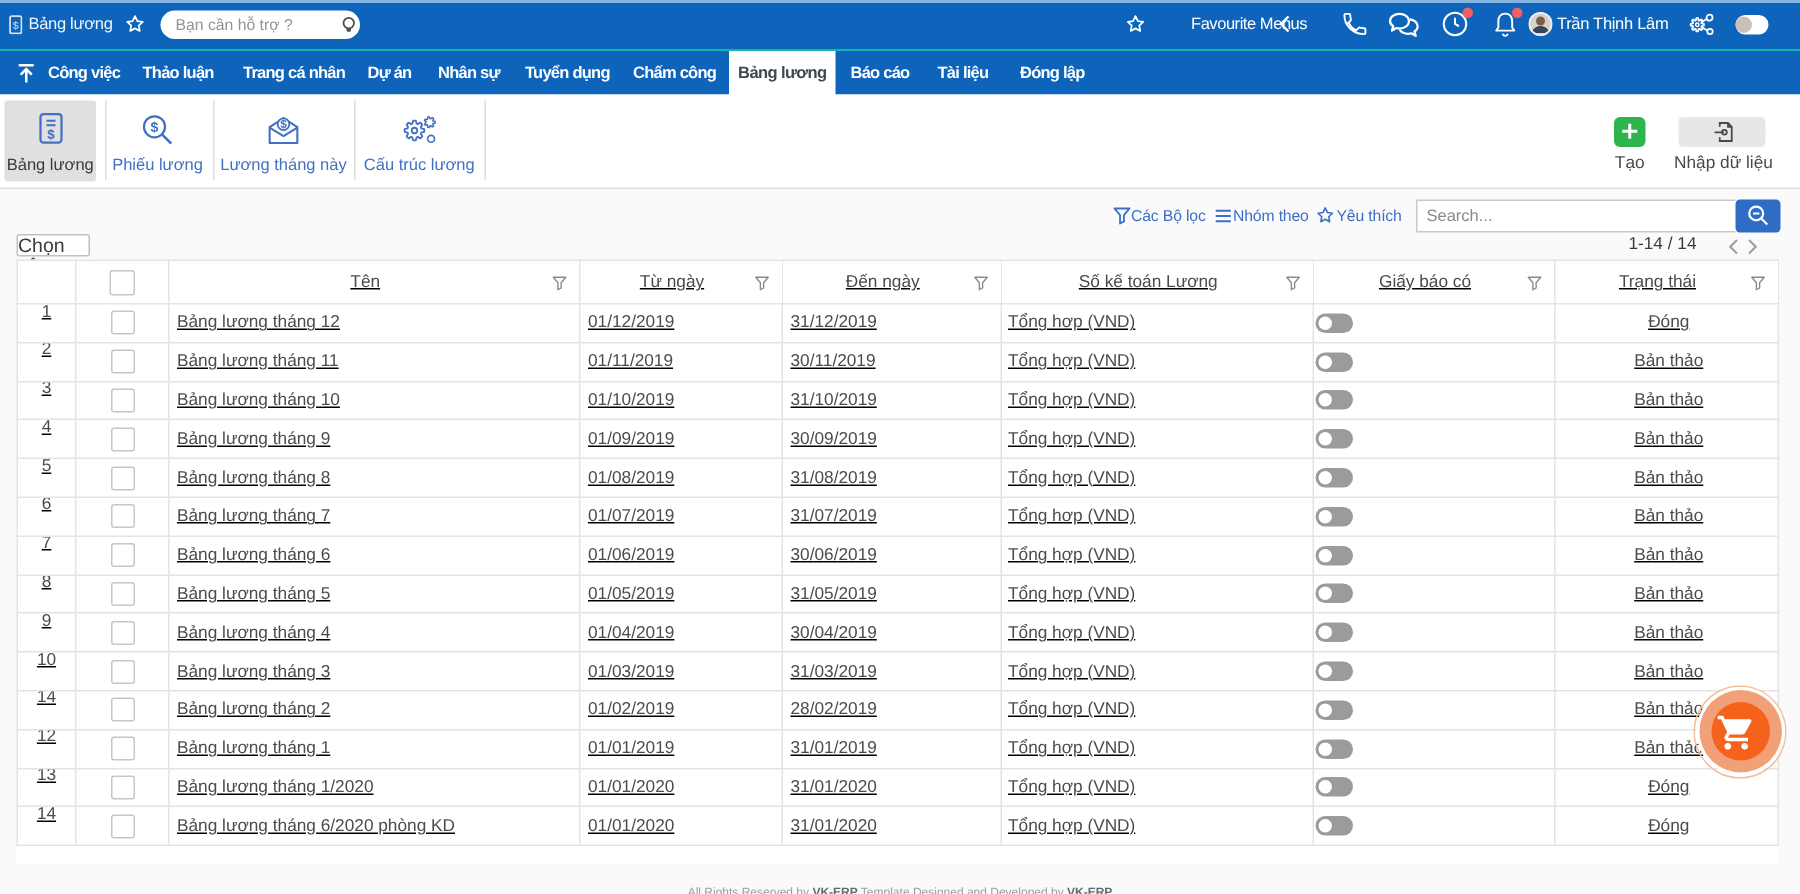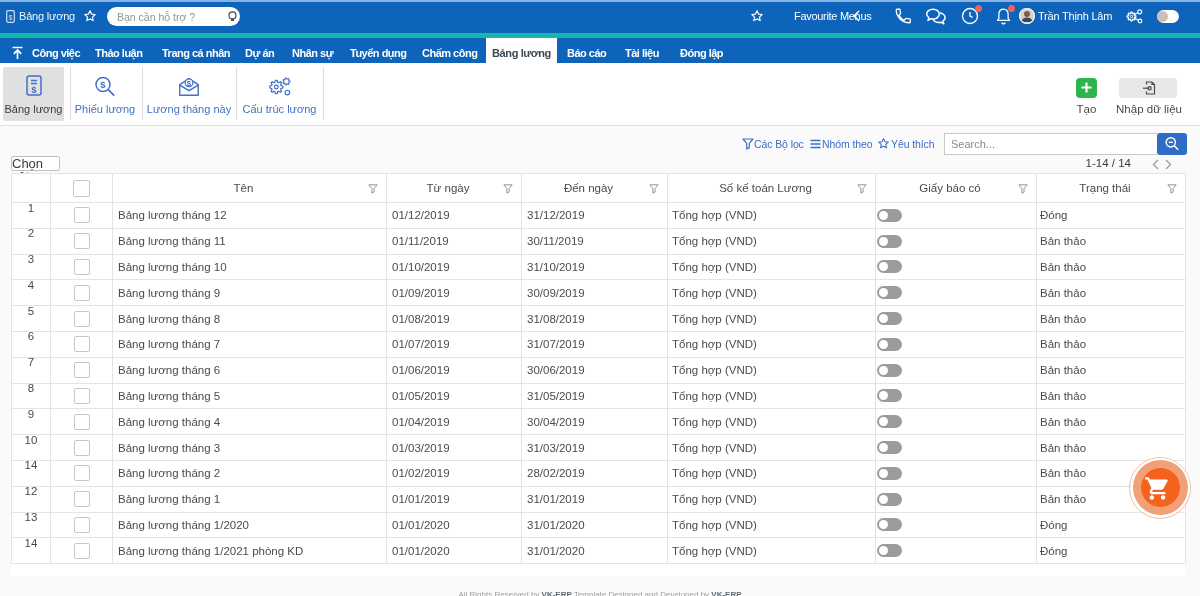--- a/index.html
+++ b/index.html
@@ -14,21 +14,21 @@
 #tb-title { position:absolute; left:19px; top:10px; color:#eef5fc; font-size:11px; letter-spacing:-0.2px; }
 #searchpill { position:absolute; left:107px; top:7px; width:133px; height:19px; background:#fff; border-radius:10px; }
 #searchpill span { position:absolute; left:10px; top:4px; font-size:10.5px; color:#8f9499; }
 #fav-menus { position:absolute; left:765px; top:10px; color:#fff; font-size:11px; letter-spacing:-0.3px;margin-left:29px; }
 #user-name { position:absolute; left:1038px; top:10px; color:#fff; font-size:11px; letter-spacing:-0.2px; }
 .reddot { position:absolute; width:7px; height:7px; border-radius:50%; background:#ef6161; }
 #toggle1 { position:absolute; left:1157px; top:10px; width:22px; height:13px; background:#fff; border-radius:7px; }
 #toggle1 .knob { position:absolute; left:0px; top:1px; width:11px; height:11px; border-radius:50%; background:#cbbfba; }
 
 
-#navbar { position:absolute; left:0; top:33px; width:1200px; height:30px; background:#0d64ba; border-top:5px solid #14b8a6; }
+#navbar { position:absolute; left:0; top:33px; width:1200px; height:30px; background:#0d64ba; border-top:1px solid #14b8a6; }
 .navitem { position:absolute; top:9px; color:#fff; font-size:11px; font-weight:bold; white-space:nowrap; letter-spacing:-0.5px; }
 #navtab { position:absolute; left:486px; top:0px; width:71px; height:30px; background:#fff; }
 #navtab span { position:absolute; width:71px; text-align:center; top:9px; color:#3c4852; font-size:11px; font-weight:bold; white-space:nowrap; letter-spacing:-0.4px; }
 
 
 #toolbar { position:absolute; left:0; top:63px; width:1200px; height:63px; background:#fff; border-bottom:1px solid #e0e0e0; }
 .tsep { position:absolute; top:4px; width:1px; height:53px; background:#ddd; }
 .titem { position:absolute; top:0; text-align:center; }
 .titem .ticon { margin:8px auto 0 auto; width:24px; height:24px; }
 .titem .tlabel { margin-top:0px; font-size:11px; color:#4170c4; white-space:nowrap; }
@@ -43,29 +43,29 @@
 .bluefilter { position:absolute; color:#3c6ec6; font-size:10.5px; letter-spacing:-0.1px; white-space:nowrap; }
 #searchbox { position:absolute; left:944px; top:133px; width:213px; height:22px; background:#fff; border:1px solid #c9c9c9; border-right:none; }
 #searchbox span { position:absolute; left:6px; top:4px; font-size:11px; color:#8a8a8a; }
 #searchbtn { position:absolute; left:1157px; top:133px; width:29.5px; height:22px; background:#2f6cc6; border-radius:3px; }
 #pagination { position:absolute; left:1000px; top:157px; width:131px; text-align:right; font-size:11.5px; color:#3b3b3b; }
 .pagchev { position:absolute; top:157px; color:#9e9e9e; font-size:14px; }
 #choncot { position:absolute; left:11px; top:156px; width:49px; height:15px; background:#fff; border:1px solid #c0c0c0; border-radius:2px; font-size:13px; color:#3b3b3b; text-align:left; padding-left:0; line-height:13px; }
 
 
 #tablewrap { position:absolute; left:11px; top:173px; width:1174px; height:403px; background:#fff; }
-table { border-collapse:collapse; table-layout:fixed; width:1174px; }
+table { border-collapse:collapse; table-layout:fixed; width:1174px;text-decoration:underline; }
 th, td { border:1px solid #e4e4e4; overflow:hidden; white-space:nowrap; }
 th { height:29px; font-size:11.5px; font-weight:normal; color:#4a4a4a; text-align:center; position:relative; background:#fff; padding-right:12px; }
 td { height:25.8px; font-size:11.5px; color:#4b4b4b; vertical-align:middle; }
 td.num { text-align:center; vertical-align:top; padding-top:1.5px; line-height:7px; color:#4a4a4a; }
 td.name { padding-left:5px; }
 td.date { padding-left:5px; }
 td.acct { padding-left:4px; }
-td.status { padding-left:3px; }
+td.status { padding-left:3px;text-align:center; }
 .cb { width:16px; height:16px; border:1px solid #c6c6c6; border-radius:2px; background:#fff; margin:0 auto; }
 .tgl { position:relative; margin-left:1px; width:25px; height:13px; border-radius:7px; background:#9b9b9b; }
 .tgl .tknob { position:absolute; left:2px; top:2px; width:9px; height:9px; border-radius:50%; background:#fff; }
 .funnel { position:absolute; right:8px; top:10px; }
 
 
 #cta-pill { position:absolute; left:1002px; top:470px; width:148px; height:37px; background:#f4621c; border-radius:18.5px; }
 #cta-pill span { position:absolute; left:12px; top:11px; font-size:13px; font-weight:bold; color:#fff; white-space:nowrap; letter-spacing:-0.1px; }
 #cta-halo { position:absolute; left:1129px; top:456.5px; width:62px; height:62px; border-radius:50%; border:1px solid #f3bd9e; }
 #cta-ring { position:absolute; left:1130.5px; top:458px; width:59px; height:59px; border-radius:50%; background:#fff; }
@@ -491,21 +491,21 @@
                 <div class="tknob"></div>
               </div>
             </td>
             <td class="status">Đóng</td>
           </tr>
       <tr>
             <td class="num">14</td>
             <td>
               <div class="cb"></div>
             </td>
-            <td class="name">Bảng lương tháng 1/2021 phòng KD</td>
+            <td class="name">Bảng lương tháng 6/2020 phòng KD</td>
             <td class="date">01/01/2020</td>
             <td class="date">31/01/2020</td>
             <td class="acct">Tổng hợp (VND)</td>
             <td>
               <div class="tgl">
                 <div class="tknob"></div>
               </div>
             </td>
             <td class="status">Đóng</td>
           </tr>

